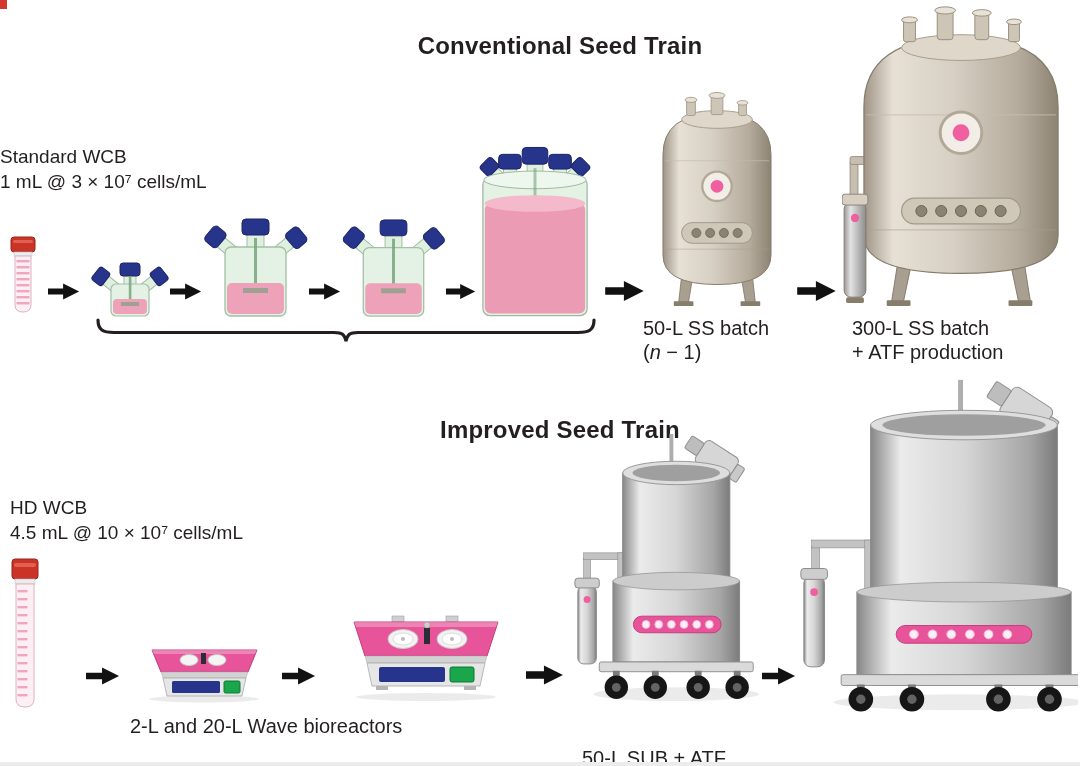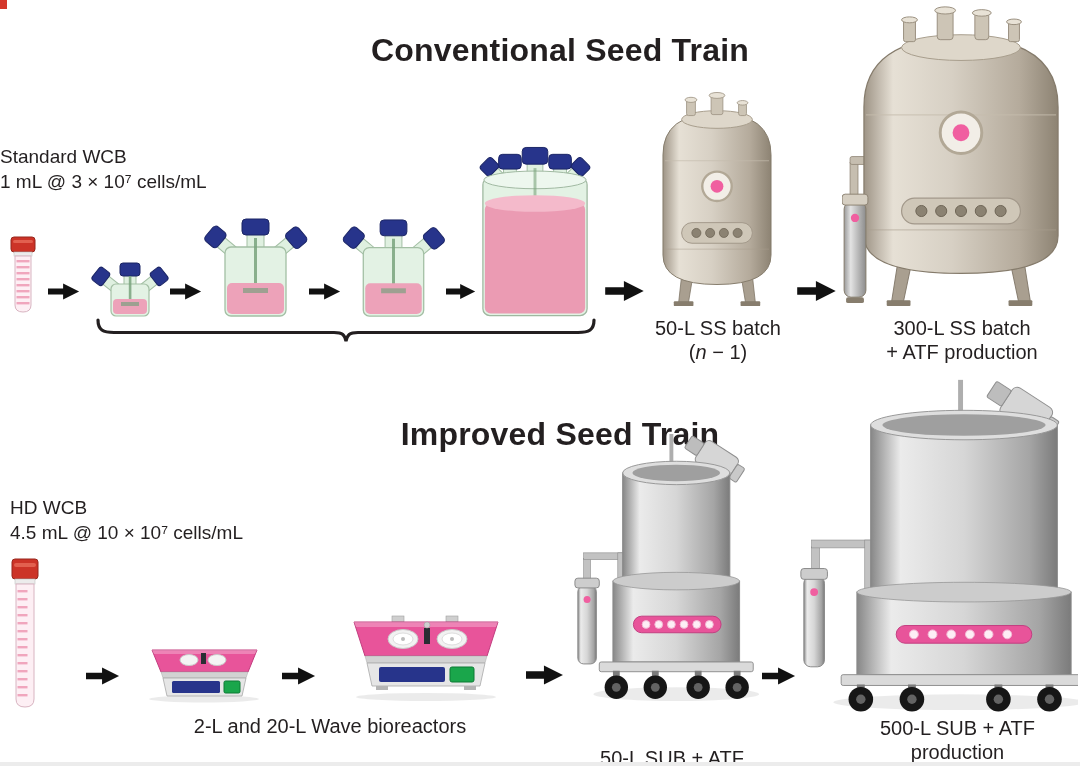--- a/index.html
+++ b/index.html
@@ -1,21 +1,21 @@
 <!DOCTYPE html>
 <html><head>
 <meta charset="utf-8">
 <style>
   * { box-sizing: border-box; }
   html,body { margin:0; padding:0; background:#fff; }
   .canvas { position:relative; width:1080px; height:766px; overflow:hidden; background:#ffffff;
             font-family:"Liberation Sans","DejaVu Sans",sans-serif; color:#231f20; }
   .abs { position:absolute; }
-  .title { font-size:32px; font-weight:700; text-align:center; letter-spacing:0.2px; }
-  .lbl { font-size:20px; text-align:center; line-height:1.2; }
+  .title { font-size:24px; font-weight:700; text-align:center; letter-spacing:0.2px; }
+  .lbl { font-size:20px; line-height:1.2; }
   .src { font-size:19px; line-height:1.3; }
   .nvar { font-style:italic; }
   svg { display:block; }
 </style>
 </head>
 <body>
 
 <div class="canvas">
 
   <div class="abs" style="left:0;top:0;width:7px;height:9px;background:#d4372c;"></div>
@@ -463,20 +463,16 @@
         <circle cx="120" cy="333" r="4.8" fill="#636363"></circle>
       <circle cx="208" cy="333" r="12.5" fill="#161616"></circle>
         <circle cx="208" cy="333" r="4.8" fill="#636363"></circle>
       <circle cx="260" cy="333" r="12.5" fill="#161616"></circle>
         <circle cx="260" cy="333" r="4.8" fill="#636363"></circle>
       <rect x="10" y="208" width="21" height="92" rx="7" fill="url(#gsubB)" stroke="#898989"></rect>
       <rect x="7" y="200" width="27" height="11" rx="3" fill="#cdcdcd" stroke="#8a8a8a"></rect>
       <circle cx="20.5" cy="224" r="4" fill="#f05fa0"></circle>
     </svg>
   </div>
-  <div class="abs lbl" style="left:845px;top:716px;width:225px;">
-    <div>500-L SUB + ATF</div>
-    <div>production</div>
-  </div>
 
   <div class="abs" style="left:0;top:762px;width:1080px;height:4px;background:#ececec;"></div>
 
 </div>
 
 </body></html>

